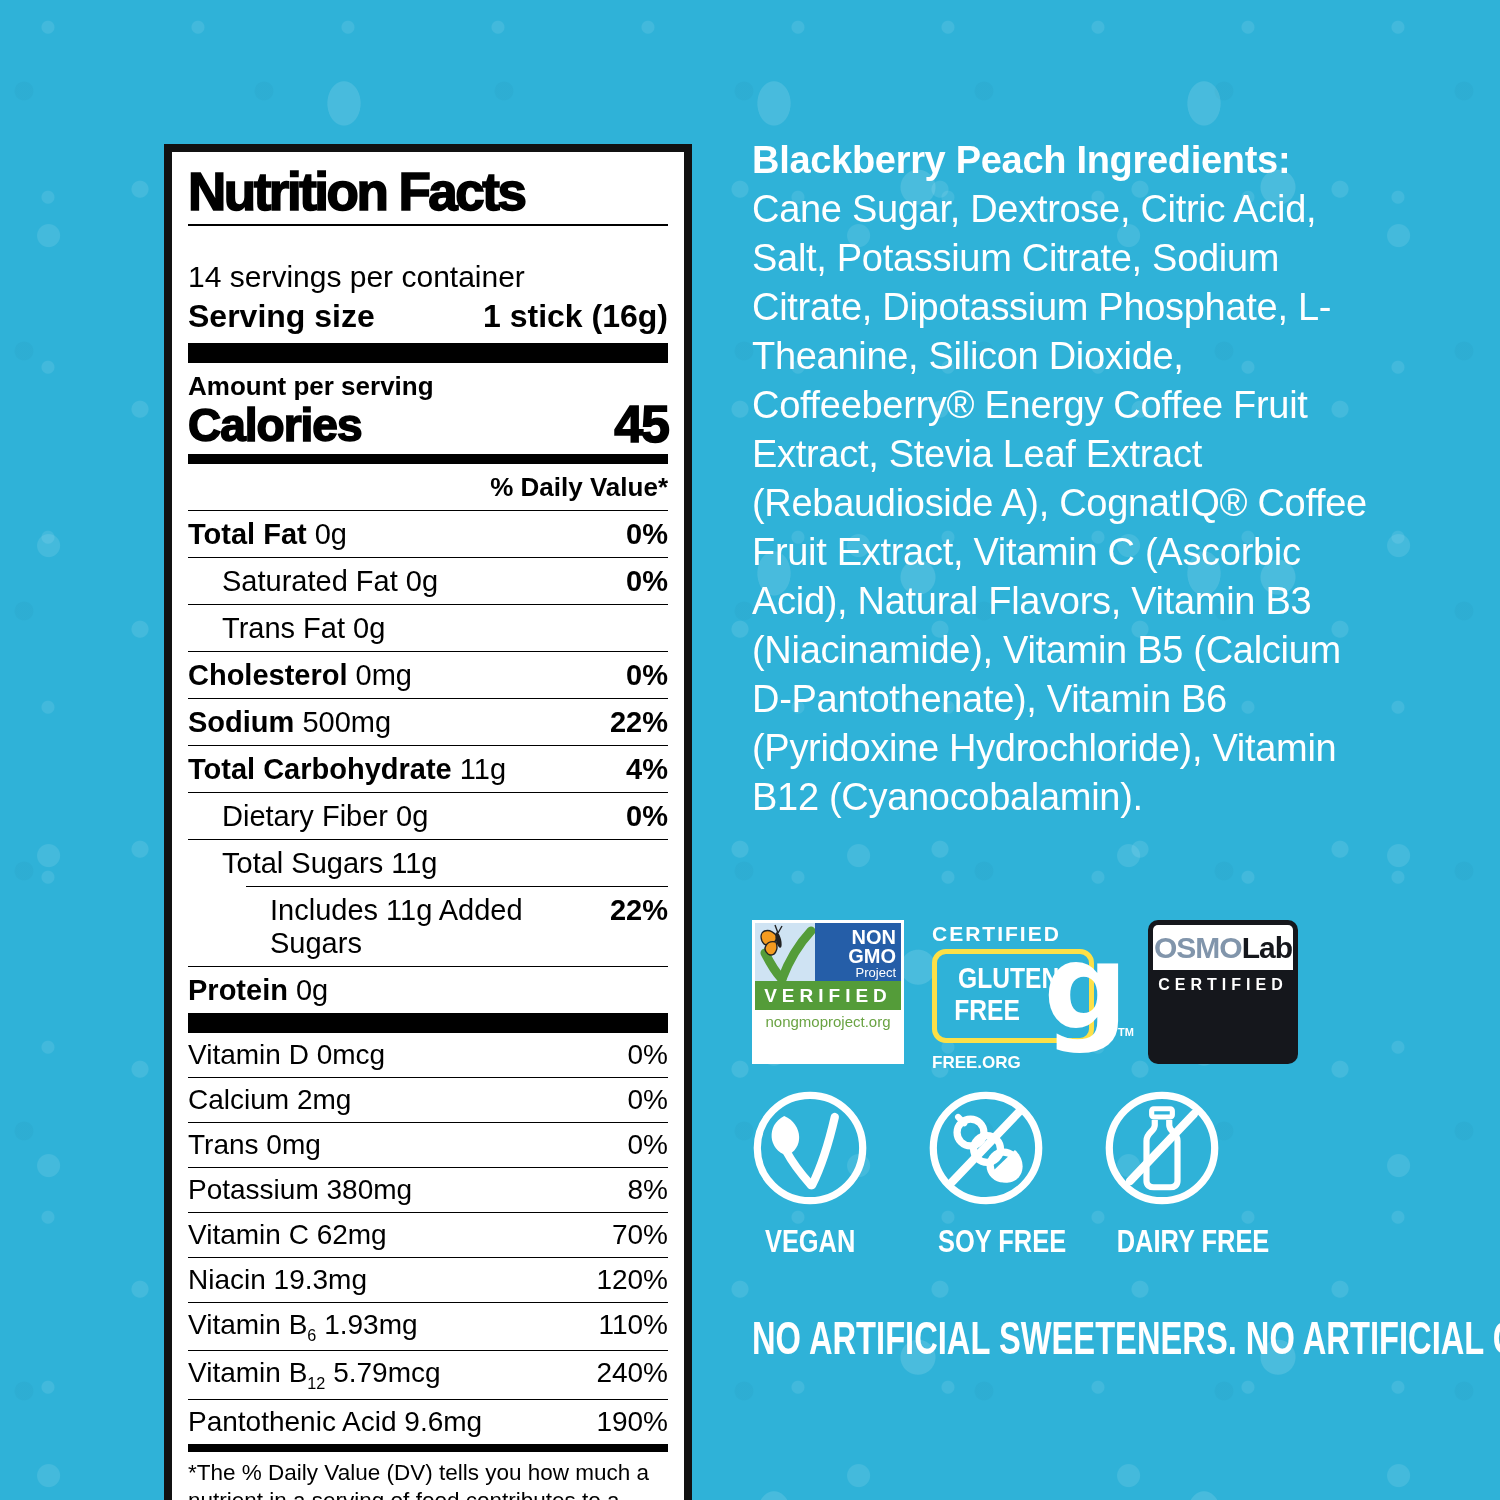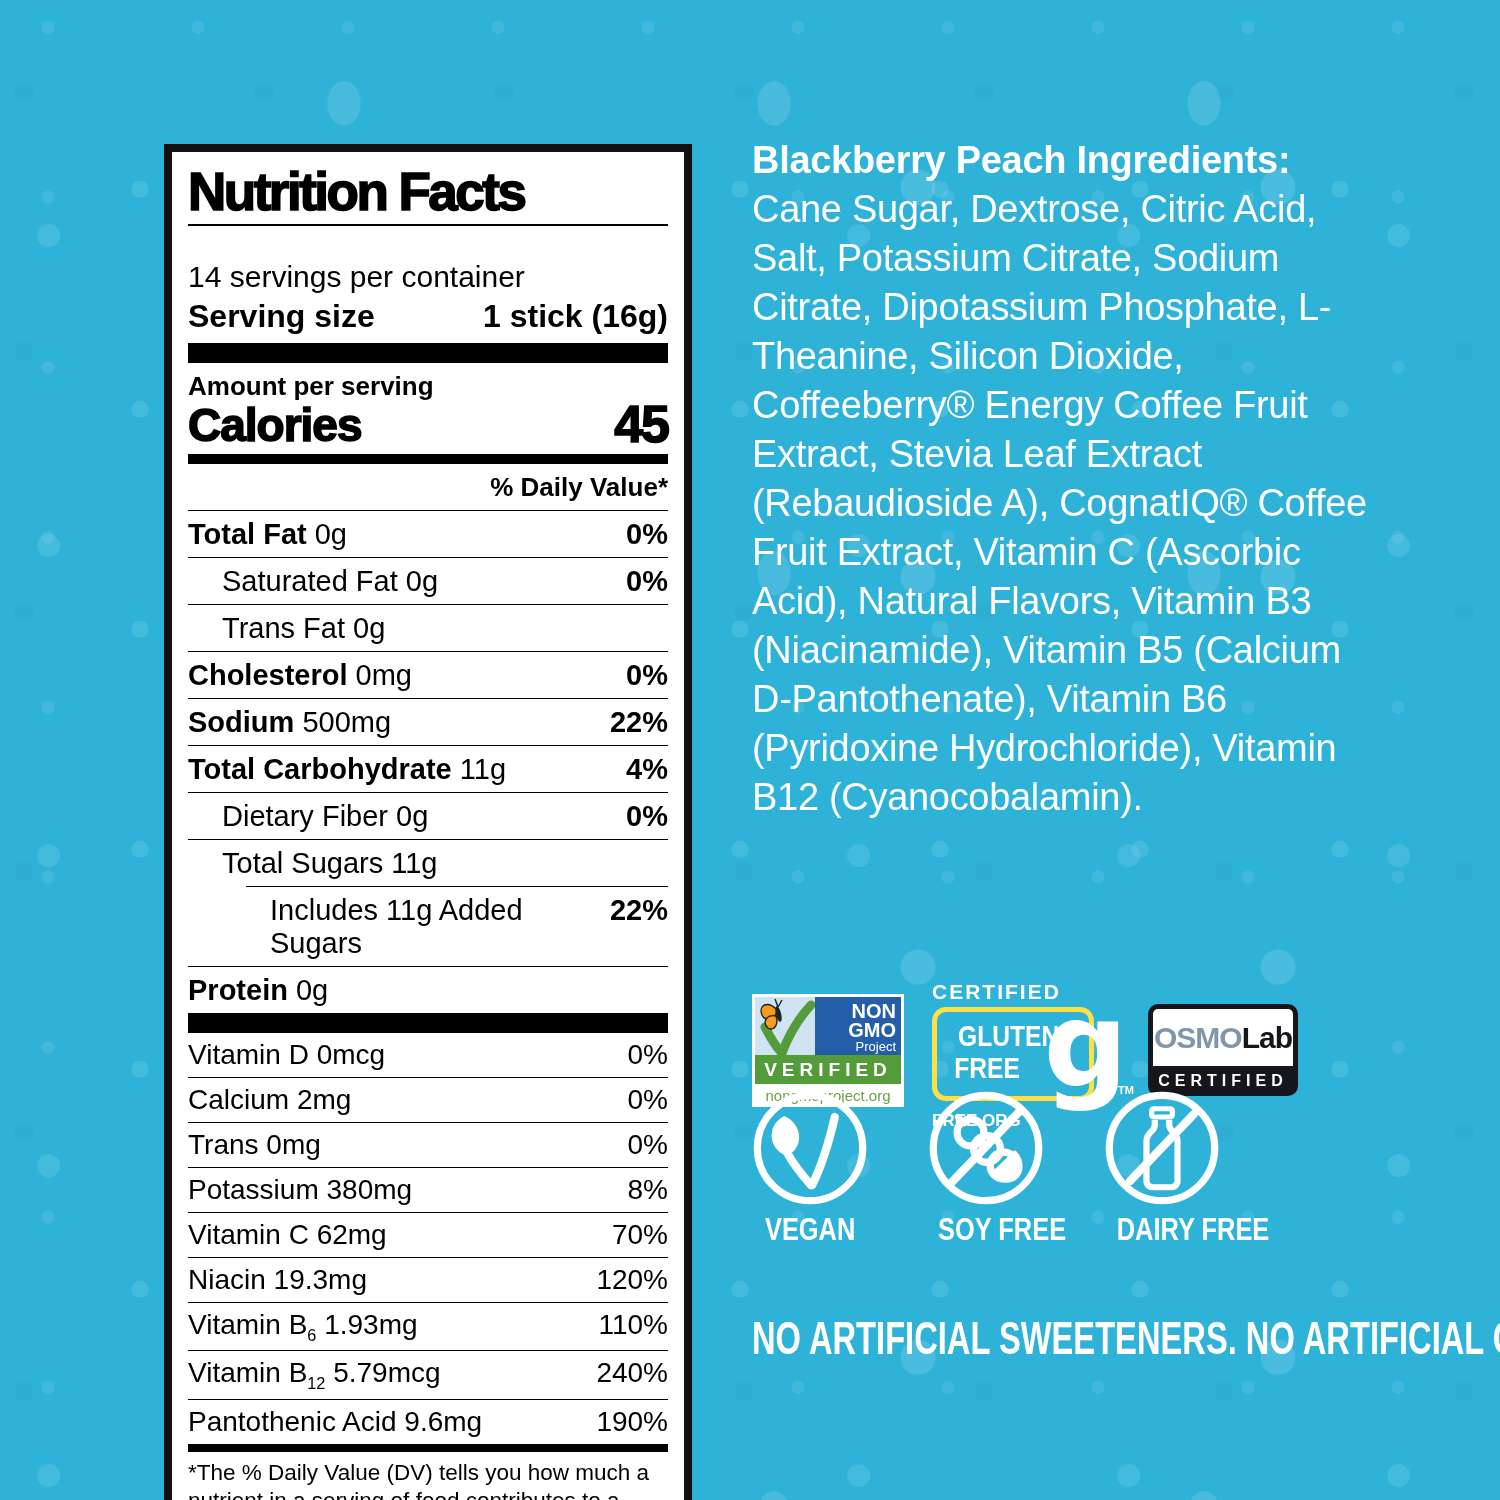--- a/index.html
+++ b/index.html
@@ -42,21 +42,21 @@
   .nrow.main .nm{font-weight:bold;}
   .nrow .dv{font-weight:bold;}
   .vrow{display:flex;justify-content:space-between;font-size:28px;padding:6px 0 6px;}
   .vrow + .vrow{border-top:1.5px solid #000;}
   sub{font-size:.58em;}
   .footnote{font-size:22.5px;line-height:28px;padding-top:7px;}
   
   .ingredients{position:absolute;left:752px;top:136px;width:622px;color:#fff;
     font-size:38px;line-height:49px;letter-spacing:-.3px;}
   .ingredients .head{font-weight:bold;}
-  .badges{position:absolute;left:752px;top:978px;height:144px;display:flex;align-items:center;gap:28px;}
+  .badges{position:absolute;left:752px;top:920px;height:144px;display:flex;gap:28px;}
   
   .ngmo{width:152px;background:#fff;padding:3px;box-sizing:border-box;flex:none;}
   .ngmo-top{display:flex;height:58px;}
   .ngmo-sky{flex:1;background:var(--nongmo-sky,#cfe3f3);overflow:hidden;}
   .ngmo-blue{width:86px;background:var(--nongmo-blue,#255ea8);color:#fff;text-align:right;
     padding:5px 5px 0 0;box-sizing:border-box;line-height:.95;}
   .ngmo-blue .l1{font-size:20px;font-weight:bold;display:block;}
   .ngmo-blue .l3{font-size:13px;display:block;margin-top:1px;}
   .ngmo-verified{background:var(--nongmo-green,#549c39);color:#fff;text-align:center;
     font-size:19px;font-weight:bold;letter-spacing:5px;padding:4px 0 3px;}
@@ -67,32 +67,32 @@
   .gf-box{border:5px solid #fde047;border-radius:14px;width:162px;height:94px;box-sizing:border-box;
     margin-top:3px;padding:8px 0 0 10px;}
   .gf-word{font-size:30px;font-weight:bold;line-height:1.08;display:block;}
   .gf-g{position:absolute;right:-8px;top:6px;font-size:118px;font-weight:bold;line-height:1;
     font-family:"DejaVu Sans",sans-serif;}
   .gf-tm{position:absolute;right:-14px;top:104px;font-size:11px;font-weight:bold;}
   .gf-org{font-size:17px;font-weight:bold;margin-top:10px;}
   
   .osmo{width:150px;background:var(--osmo-black,#15171c);border-radius:10px;flex:none;
     padding:5px 5px 0;box-sizing:border-box;position:relative;}
-  .osmo-top{background:#fff;border-radius:5px 5px 0 0;height:57px;display:flex;align-items:center;
+  .osmo-top{background:#fff;border-radius:5px 5px 0 0;height:45px;display:flex;align-items:center;
     justify-content:center;font-weight:bold;font-size:30px;letter-spacing:-1px;}
   .osmo-top .osmo-name{color:var(--osmo-slate,#8195ab);}
   .osmo-top .lab-name{color:var(--osmo-black,#15171c);}
   .osmo-tm{position:absolute;top:4px;right:8px;font-size:8px;color:#fff;font-weight:bold;}
   .osmo-bottom{height:30px;display:flex;align-items:center;justify-content:center;color:#fff;
     font-size:16px;font-weight:bold;letter-spacing:5px;}
   
   .diet{position:absolute;left:748px;top:1086px;display:flex;gap:52px;}
   .diet-col{width:124px;text-align:center;color:#fff;}
   .diet-col svg{width:124px;height:124px;display:block;}
-  .diet-label{margin-top:2px;font-size:31px;font-weight:bold;white-space:nowrap;}
+  .diet-label{margin-top:14px;font-size:31px;font-weight:bold;white-space:nowrap;}
   .cond{display:inline-block;transform:scaleX(.82);transform-origin:center;}
   .claim{position:absolute;left:752px;top:1314px;color:#fff;font-size:43px;font-weight:bold;
     white-space:nowrap;}
   .claim .cond{transform-origin:left center;transform:scaleX(.76) scaleY(1.08);}
 </style>
 </head>
 <body>
 
 <div class="panel">
   <div class="nf-title heavy">Nutrition Facts</div>

